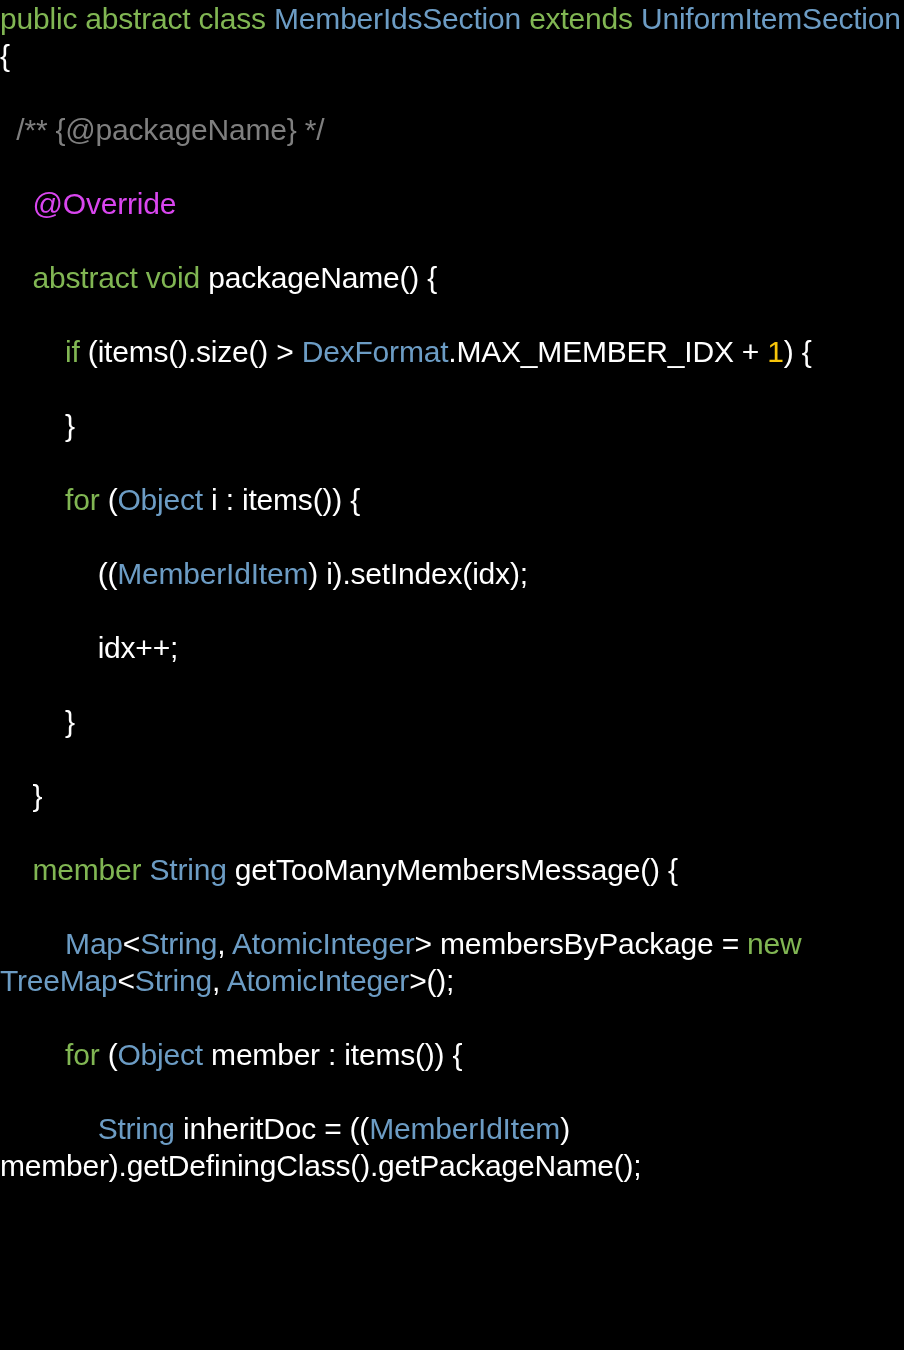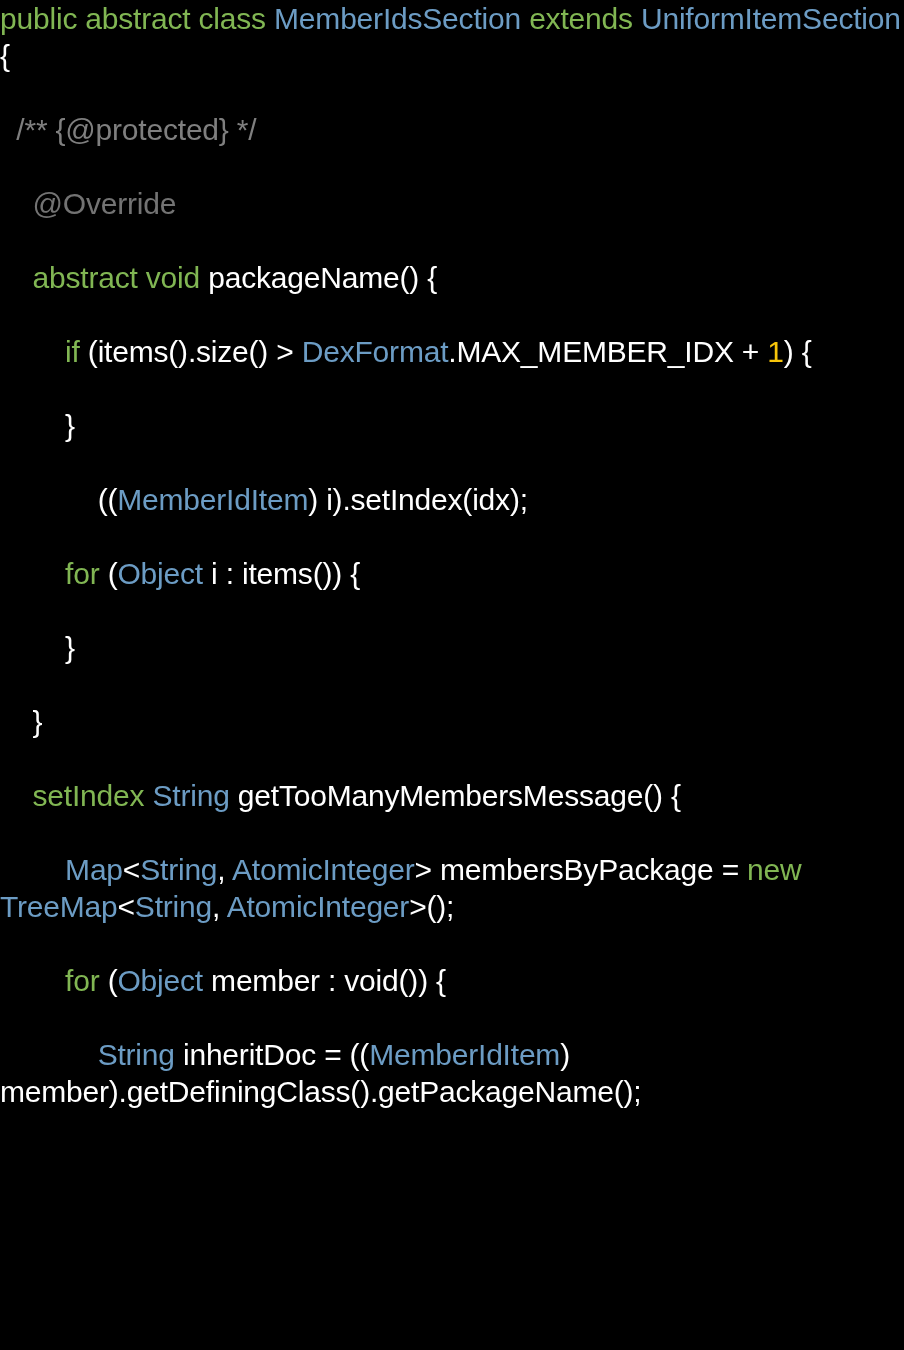--- a/index.html
+++ b/index.html
@@ -37,40 +37,41 @@
     display: block;
     white-space: pre-wrap;
     word-wrap: break-word;
     overflow-wrap: break-word;
   }
   
   .t-kw   { color: #81b653; }
   .t-typ  { color: #6c9cc4; }
   .t-txt  { color: #ffffff; }
   .t-com  { color: #7f7f7f; }
-  .t-ann  { color: #737373; margin-top: 36px; }
+  .t-ann  { color: #d946ef; margin-top: 36px; }
   .t-num  { color: #f7c50a; }
 </style>
 </head>
 <body>
 
 <div id="code-viewer">
   <pre id="code-body"><span class="ln"><span class="t-kw">public abstract class </span><span class="t-typ">MemberIdsSection</span><span class="t-txt"> </span><span class="t-kw">extends</span><span class="t-txt"> </span><span class="t-typ">UniformItemSection</span><span class="t-txt"> {</span></span>
-<span class="ln"><span class="t-com">  /** {@protected} */</span></span>
+<span class="ln"><span class="t-com">  /** {@packageName} */</span></span>
 <span class="ln"><span class="t-txt">    </span><span class="t-ann">@Override</span></span>
 <span class="ln"><span class="t-txt">    </span><span class="t-kw">abstract void </span><span class="t-txt">packageName() {</span></span>
 <span class="ln"><span class="t-txt">        </span><span class="t-kw">if </span><span class="t-txt">(items().size() &gt; </span><span class="t-typ">DexFormat</span><span class="t-txt">.MAX_MEMBER_IDX + </span><span class="t-num">1</span><span class="t-txt">) {</span></span>
 <span class="ln"><span class="t-txt">        }</span></span>
+<span class="ln"><span class="t-txt">        </span><span class="t-kw">for </span><span class="t-txt">(</span><span class="t-typ">Object</span><span class="t-txt"> i : items()) {</span></span>
 <span class="ln"><span class="t-txt">            ((</span><span class="t-typ">MemberIdItem</span><span class="t-txt">) i).setIndex(idx);</span></span>
-<span class="ln"><span class="t-txt">        </span><span class="t-kw">for </span><span class="t-txt">(</span><span class="t-typ">Object</span><span class="t-txt"> i : items()) {</span></span>
+<span class="ln"><span class="t-txt">            idx++;</span></span>
 <span class="ln"><span class="t-txt">        }</span></span>
 <span class="ln"><span class="t-txt">    }</span></span>
-<span class="ln"><span class="t-txt">    </span><span class="t-kw">setIndex </span><span class="t-typ">String</span><span class="t-txt"> getTooManyMembersMessage() {</span></span>
+<span class="ln"><span class="t-txt">    </span><span class="t-kw">member </span><span class="t-typ">String</span><span class="t-txt"> getTooManyMembersMessage() {</span></span>
 <span class="ln"><span class="t-txt">        </span><span class="t-typ">Map</span><span class="t-txt">&lt;</span><span class="t-typ">String</span><span class="t-txt">, </span><span class="t-typ">AtomicInteger</span><span class="t-txt">&gt; membersByPackage = </span><span class="t-kw">new </span><span class="t-typ">TreeMap</span><span class="t-txt">&lt;</span><span class="t-typ">String</span><span class="t-txt">, </span><span class="t-typ">AtomicInteger</span><span class="t-txt">&gt;();</span></span>
-<span class="ln"><span class="t-txt">        </span><span class="t-kw">for </span><span class="t-txt">(</span><span class="t-typ">Object</span><span class="t-txt"> member : void()) {</span></span>
+<span class="ln"><span class="t-txt">        </span><span class="t-kw">for </span><span class="t-txt">(</span><span class="t-typ">Object</span><span class="t-txt"> member : items()) {</span></span>
 <span class="ln"><span class="t-txt">            </span><span class="t-typ">String</span><span class="t-txt"> inheritDoc = ((</span><span class="t-typ">MemberIdItem</span><span class="t-txt">) member).getDefiningClass().getPackageName();</span></span>
 
 
 
 
 
 
 
 
 

